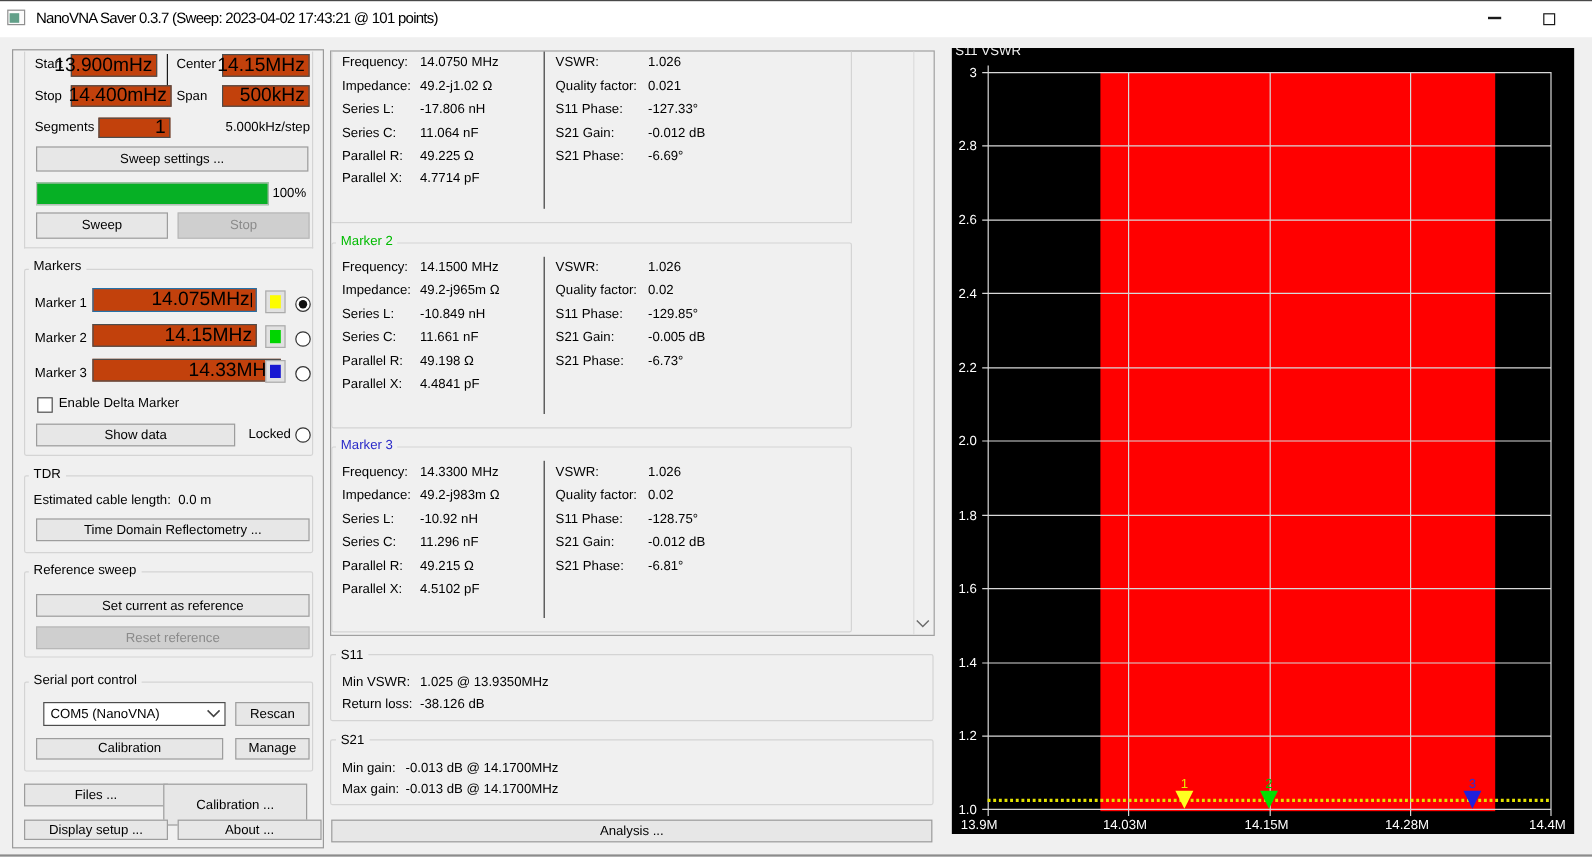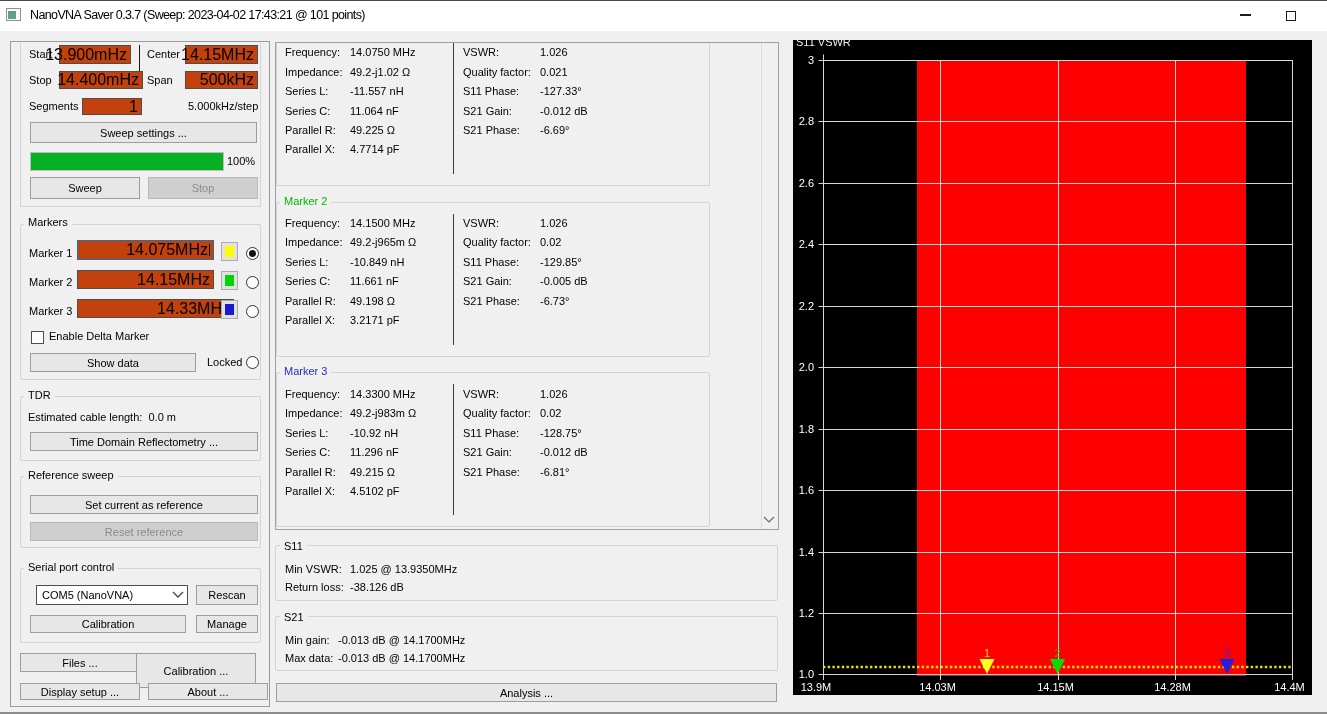--- a/index.html
+++ b/index.html
@@ -91,21 +91,21 @@
 <div style="position:absolute;left:761px;top:43px;width:1px;height:486px;background:#dcdcdc"></div>
 <svg style="position:absolute;left:763px;top:516px" width="12" height="8">
     <path d="M1 1 L6 6 L11 1" stroke="#6a6a6a" stroke-width="1.2" fill="none"></path>
   </svg>
 <div style="position:absolute;left:276px;top:43px;width:434px;height:143px;border:1px solid #d4d4d4;border-top:none"></div>
 <div class="t" style="left:285px;top:46.4px">Frequency:</div>
 <div class="t" style="left:350px;top:46.4px">14.0750 MHz</div>
 <div class="t" style="left:285px;top:65.8px">Impedance:</div>
 <div class="t" style="left:350px;top:65.8px">49.2-j1.02 Ω</div>
 <div class="t" style="left:285px;top:85.2px">Series L:</div>
-<div class="t" style="left:350px;top:85.2px">-11.557 nH</div>
+<div class="t" style="left:350px;top:85.2px">-17.806 nH</div>
 <div class="t" style="left:285px;top:104.6px">Series C:</div>
 <div class="t" style="left:350px;top:104.6px">11.064 nF</div>
 <div class="t" style="left:285px;top:124.0px">Parallel R:</div>
 <div class="t" style="left:350px;top:124.0px">49.225 Ω</div>
 <div class="t" style="left:285px;top:143.4px">Parallel X:</div>
 <div class="t" style="left:350px;top:143.4px">4.7714 pF</div>
 <div class="t" style="left:463px;top:46.4px">VSWR:</div>
 <div class="t" style="left:540px;top:46.4px">1.026</div>
 <div class="t" style="left:463px;top:65.8px">Quality factor:</div>
 <div class="t" style="left:540px;top:65.8px">0.021</div>
@@ -122,21 +122,21 @@
 <div class="t" style="left:350px;top:217.0px">14.1500 MHz</div>
 <div class="t" style="left:285px;top:236.4px">Impedance:</div>
 <div class="t" style="left:350px;top:236.4px">49.2-j965m Ω</div>
 <div class="t" style="left:285px;top:255.8px">Series L:</div>
 <div class="t" style="left:350px;top:255.8px">-10.849 nH</div>
 <div class="t" style="left:285px;top:275.2px">Series C:</div>
 <div class="t" style="left:350px;top:275.2px">11.661 nF</div>
 <div class="t" style="left:285px;top:294.6px">Parallel R:</div>
 <div class="t" style="left:350px;top:294.6px">49.198 Ω</div>
 <div class="t" style="left:285px;top:314.0px">Parallel X:</div>
-<div class="t" style="left:350px;top:314.0px">3.2171 pF</div>
+<div class="t" style="left:350px;top:314.0px">4.4841 pF</div>
 <div class="t" style="left:463px;top:217.0px">VSWR:</div>
 <div class="t" style="left:540px;top:217.0px">1.026</div>
 <div class="t" style="left:463px;top:236.4px">Quality factor:</div>
 <div class="t" style="left:540px;top:236.4px">0.02</div>
 <div class="t" style="left:463px;top:255.8px">S11 Phase:</div>
 <div class="t" style="left:540px;top:255.8px">-129.85°</div>
 <div class="t" style="left:463px;top:275.2px">S21 Gain:</div>
 <div class="t" style="left:540px;top:275.2px">-0.005 dB</div>
 <div class="t" style="left:463px;top:294.6px">S21 Phase:</div>
 <div class="t" style="left:540px;top:294.6px">-6.73°</div>
@@ -169,21 +169,21 @@
 <div class="gbox" style="left:275px;top:545px;width:503px;height:56px"></div>
 <div class="glab" style="left:280px;top:540px">S11</div>
 <div class="t" style="left:285px;top:562.5px">Min VSWR:</div>
 <div class="t" style="left:350px;top:562.5px">1.025 @ 13.9350MHz</div>
 <div class="t" style="left:285px;top:581px">Return loss:</div>
 <div class="t" style="left:350px;top:581px">-38.126 dB</div>
 <div class="gbox" style="left:275px;top:616px;width:503px;height:55px"></div>
 <div class="glab" style="left:280px;top:611px">S21</div>
 <div class="t" style="left:285px;top:633.5px">Min gain:</div>
 <div class="t" style="left:338px;top:633.5px">-0.013 dB @ 14.1700MHz</div>
-<div class="t" style="left:285px;top:652px">Max data:</div>
+<div class="t" style="left:285px;top:652px">Max gain:</div>
 <div class="t" style="left:338px;top:652px">-0.013 dB @ 14.1700MHz</div>
 <div class="btn" style="left:276px;top:683px;width:501px;height:19px">Analysis ...</div>
 <svg style="position:absolute;left:793px;top:40px" width="519" height="655" viewBox="0 0 519 655">
 <rect x="0" y="0" width="519" height="655" fill="#000"></rect>
 <rect x="124" y="20" width="329" height="616" fill="#ff0000"></rect>
 <text x="3" y="6" fill="#f0f0f0" font-size="11">S11 VSWR</text>
 <line x1="25.5" y1="20.5" x2="499.5" y2="20.5" stroke="#d8d8d8" stroke-width="1"></line>
 <text x="21" y="24.0" fill="#fff" font-size="11" text-anchor="end">3</text>
 <line x1="25.5" y1="81.5" x2="499.5" y2="81.5" stroke="#d8d8d8" stroke-width="1"></line>
 <text x="21" y="85.0" fill="#fff" font-size="11" text-anchor="end">2.8</text>

